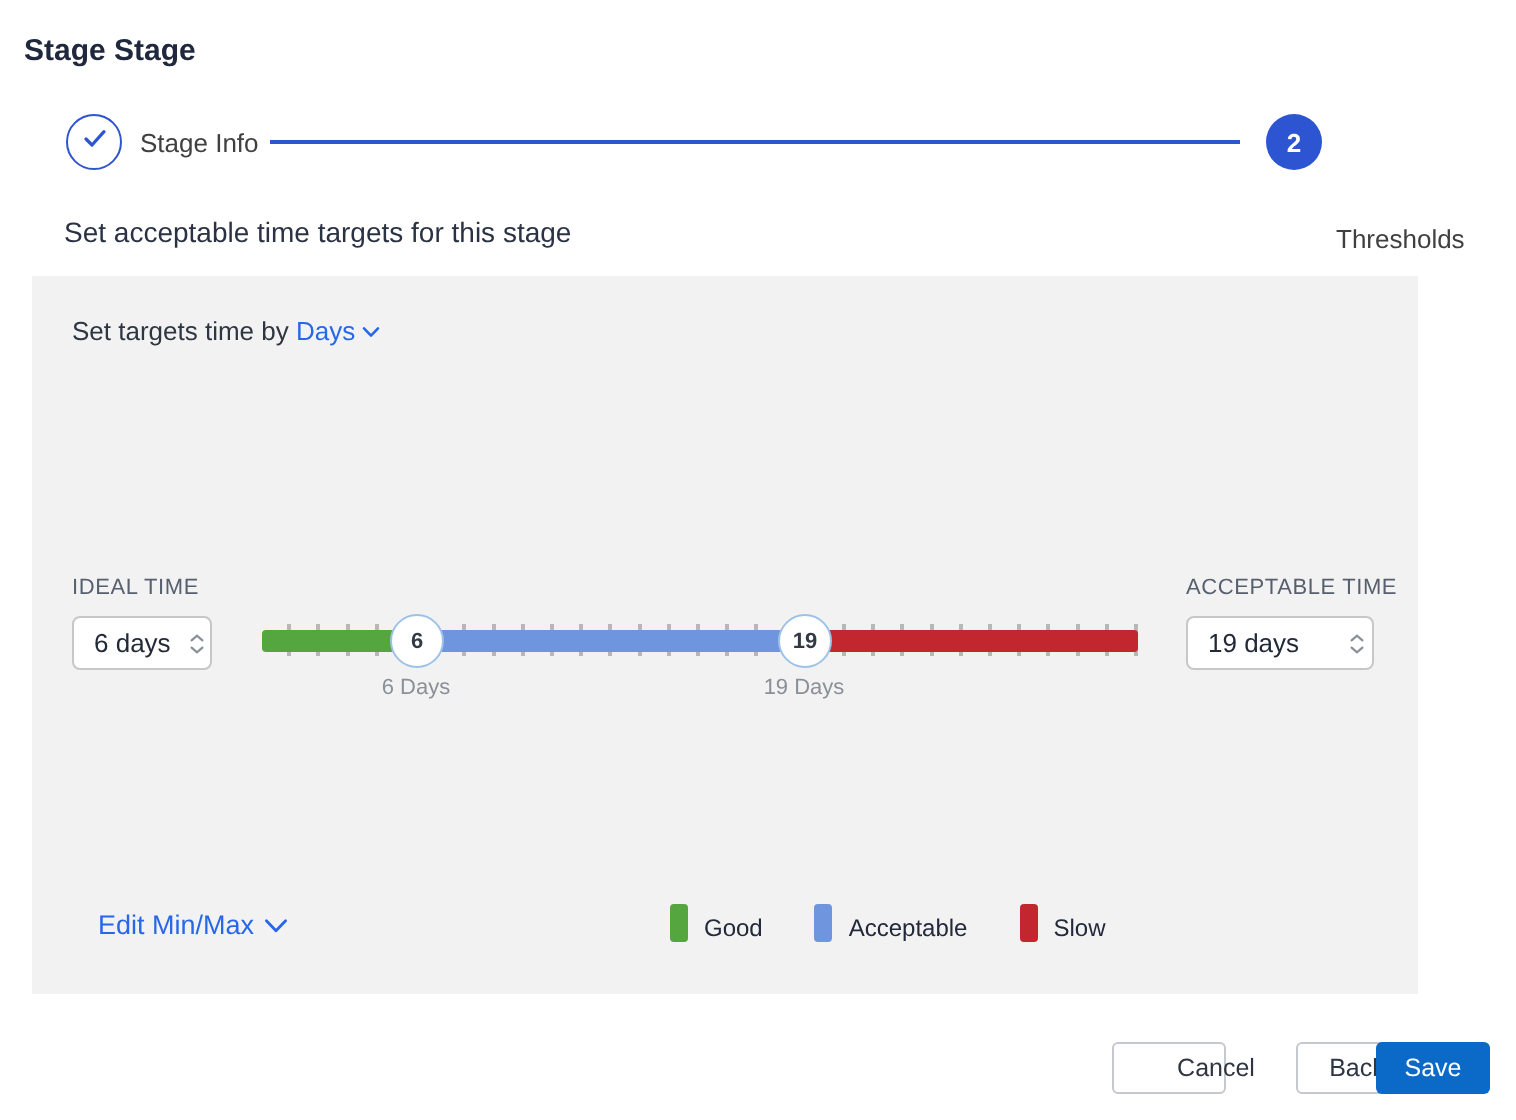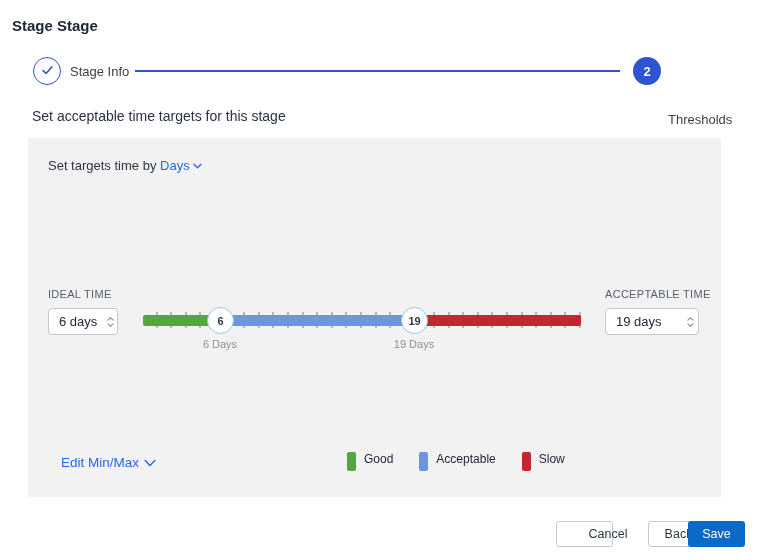--- a/index.html
+++ b/index.html
@@ -19,21 +19,21 @@
     font-size:13px; font-weight:700; }
   .step-label { font-size:13px; color:#404040; top:64px; }
   .step1-label { left:70px; }
   .step2-label { left:668px;margin-top:48px; }
   .step-line { left:135px; top:70px; width:485px; height:1.5px; background:#2d55d2; }
 
   
   .section-heading { left:32px; top:108px; font-size:14px; color:#2a3244; }
 
   
-  .panel { left:28px; top:138px; width:693px; height:359px; background:#f2f2f2; }
+  .panel { left:16px; top:138px; width:693px; height:359px; background:#f2f2f2; }
   .panel .abs { position:absolute; }
 
   .set-targets { left:20px; top:19px; font-size:13px; color:#2e3642; }
   .unit-link { color:#2767e8; cursor:pointer; }
   .chev { display:inline-block; vertical-align:1px; margin-left:3px; }
 
   .cap-label { font-size:11px; color:#57606f; letter-spacing:.3px; }
   .ideal-label { left:20px; top:150px; }
   .acceptable-label { left:577px; top:150px; }
 
@@ -65,21 +65,21 @@
   .handle-max { left:373px; }
   .handle-caption { top:200px; width:64px; text-align:center;
     font-size:11px; color:#8a9097; }
   .caption-min { left:160px; }
   .caption-max { left:354px; }
 
   
   .edit-minmax { left:33px; top:317px; font-size:13.5px; color:#2767e8;
     cursor:pointer; display:flex; align-items:center; gap:5px; }
   .legend { left:319px; top:314px; display:flex; align-items:center; }
-  .legend-item { display:flex; align-items:flex-start; margin-right:26px; }
+  .legend-item { display:flex; align-items:flex-end; margin-right:26px; }
   .legend-swatch { width:9px; height:19px; border-radius:2px; margin-right:8px; }
   .sw-good { background:#55a63f; }
   .sw-acceptable { background:#7095df; }
   .sw-slow { background:#c2262e; }
   .legend-label { font-size:12px; color:#22293b; }
 
   
   .btn { top:521px; height:26px; border-radius:3px; font-size:12.5px;
     font-family:"Liberation Sans", sans-serif; cursor:pointer;
     display:flex; align-items:center; justify-content:center; }

